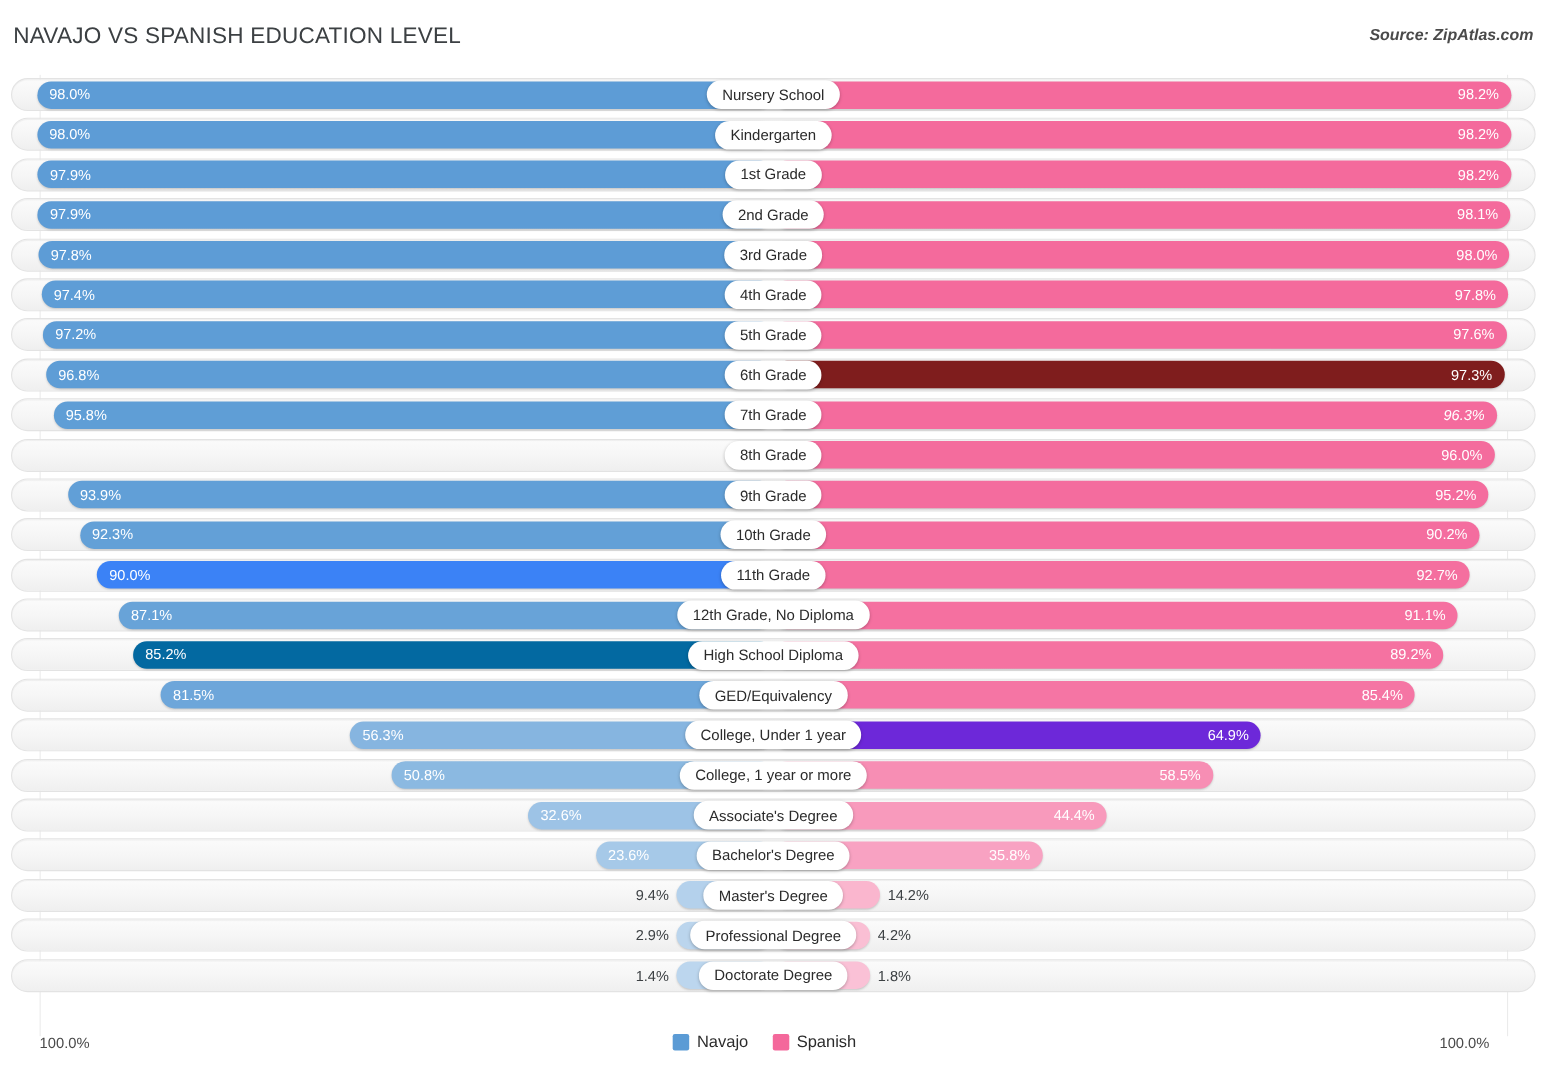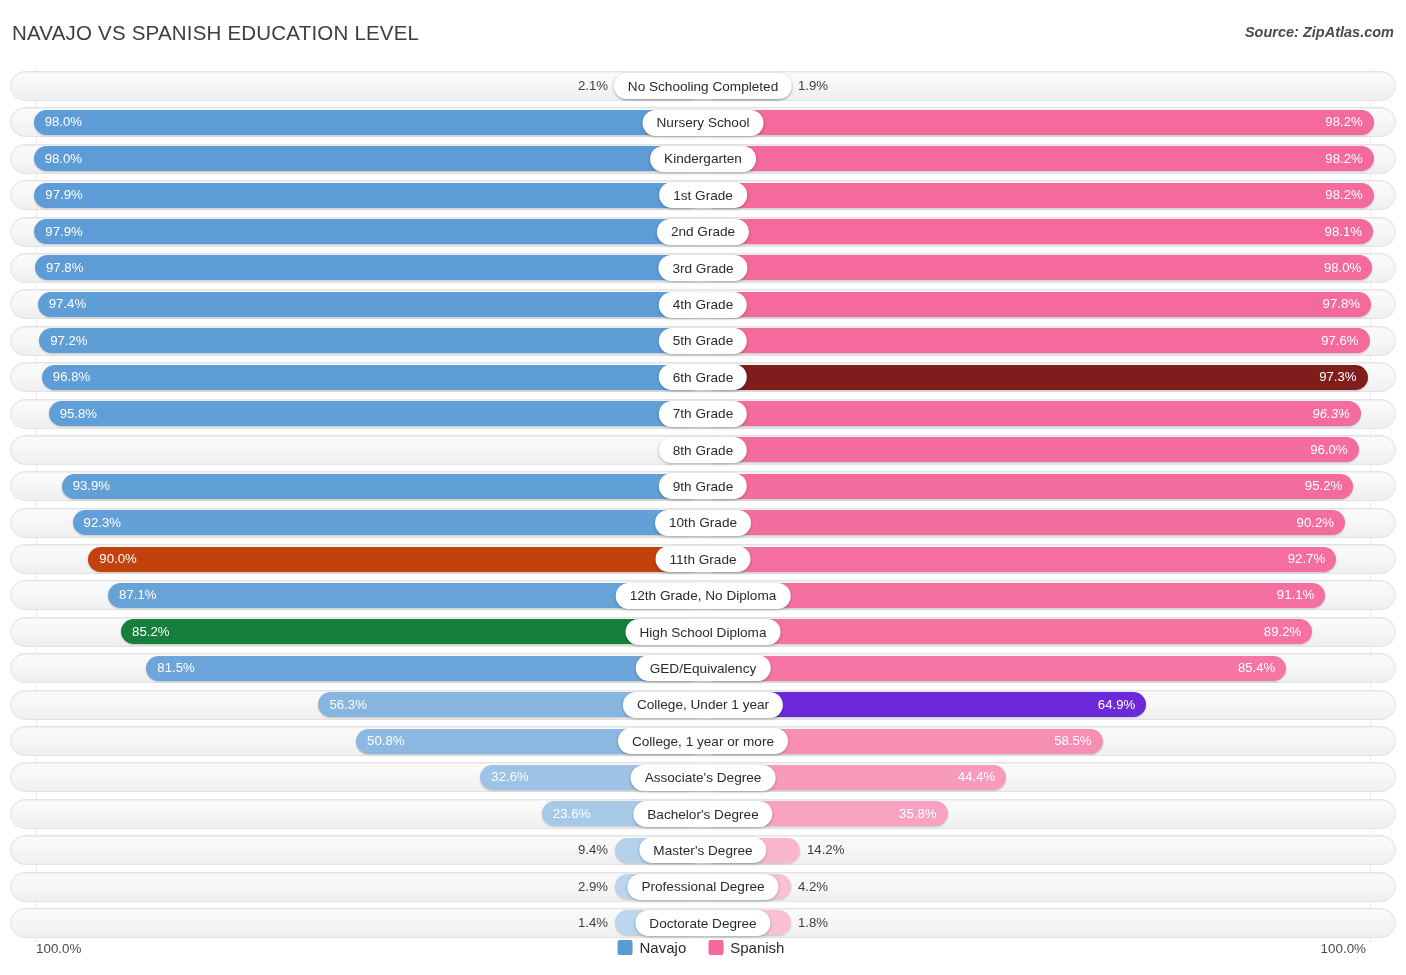--- a/index.html
+++ b/index.html
@@ -109,21 +109,21 @@
     font-size: 13.6px;
     color: #2b2b2b;
     white-space: nowrap;
     box-shadow: 0 1px 3px rgba(0,0,0,0.28);
     z-index: 5;
   }
 
   
   .footer {
     position: absolute;
-    left: 0; right: 4px;
+    left: 0; right: 16px;
     top: 938px;
     height: 30px;
   }
   .axis-left {
     position: absolute;
     left: 36px; top: 3px;
     font-size: 13.4px;
     color: #4a4a4a;
   }
   .axis-right {
@@ -153,32 +153,20 @@
     <div class="chart-title">NAVAJO VS SPANISH EDUCATION LEVEL</div>
     <div class="source">Source: ZipAtlas.com</div>
   </div>
 
   <div class="rows" id="rows">
       <div class="guide" style="left: 1370px; top: 0px; height: 873.6px;"></div>
       <div class="guide" style="left: 36px; top: 0px; height: 873.6px;"></div>
       <div class="row">
         <div class="track"></div>
         <div class="barwrap">
-          <div class="bar left" style="width: 88px; background: rgb(187, 214, 238);">
-            <span class="val outside-left">2.1%</span>
-          </div>
-          <div class="bar right" style="width: 88px; background: rgb(250, 193, 214);">
-            <span class="val outside-right">1.9%</span>
-          </div>
-        </div>
-        <div class="pill">No Schooling Completed</div>
-      </div>
-      <div class="row">
-        <div class="track"></div>
-        <div class="barwrap">
           <div class="bar left" style="width: 669.34px; background: rgb(93, 156, 214);">
             <span class="val inside-left">98.0%</span>
           </div>
           <div class="bar right" style="width: 670.706px; background: rgb(244, 106, 156);">
             <span class="val inside-right">98.2%</span>
           </div>
         </div>
         <div class="pill">Nursery School</div>
       </div>
       <div class="row">
@@ -306,21 +294,21 @@
           </div>
           <div class="bar right" style="width: 642.02px; background: rgb(244, 109, 159);">
             <span class="val inside-right">90.2%</span>
           </div>
         </div>
         <div class="pill">10th Grade</div>
       </div>
       <div class="row">
         <div class="track"></div>
         <div class="barwrap">
-          <div class="bar left" style="width: 614.7px; background: #c2410c; text-decoration: underline;">
+          <div class="bar left" style="width: 614.7px; background: #3b82f6; text-decoration: underline;">
             <span class="val inside-left">90.0%</span>
           </div>
           <div class="bar right" style="width: 633.141px; background: rgb(244, 111, 159);">
             <span class="val inside-right">92.7%</span>
           </div>
         </div>
         <div class="pill">11th Grade</div>
       </div>
       <div class="row">
         <div class="track"></div>
@@ -330,21 +318,21 @@
           </div>
           <div class="bar right" style="width: 622.213px; background: rgb(245, 112, 160);">
             <span class="val inside-right">91.1%</span>
           </div>
         </div>
         <div class="pill">12th Grade, No Diploma</div>
       </div>
       <div class="row">
         <div class="track"></div>
         <div class="barwrap">
-          <div class="bar left" style="width: 581.916px; background: #15803d;">
+          <div class="bar left" style="width: 581.916px; background: #0369a1;">
             <span class="val inside-left">85.2%</span>
           </div>
           <div class="bar right" style="width: 609.236px; background: rgb(245, 114, 161);">
             <span class="val inside-right">89.2%</span>
           </div>
         </div>
         <div class="pill">High School Diploma</div>
       </div>
       <div class="row">
         <div class="track"></div>

